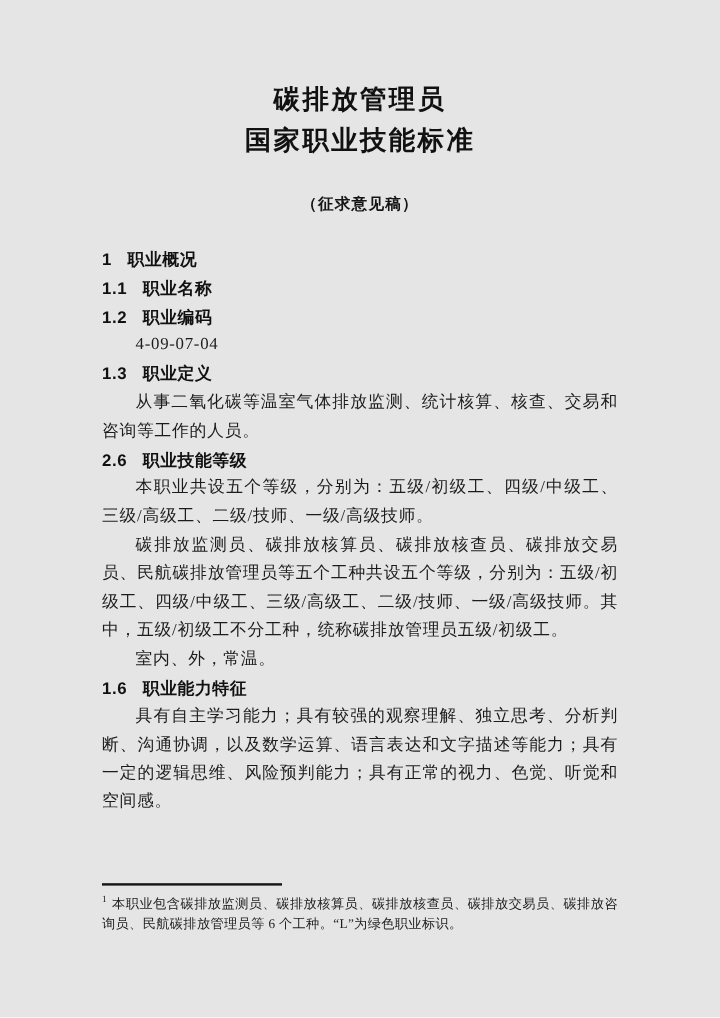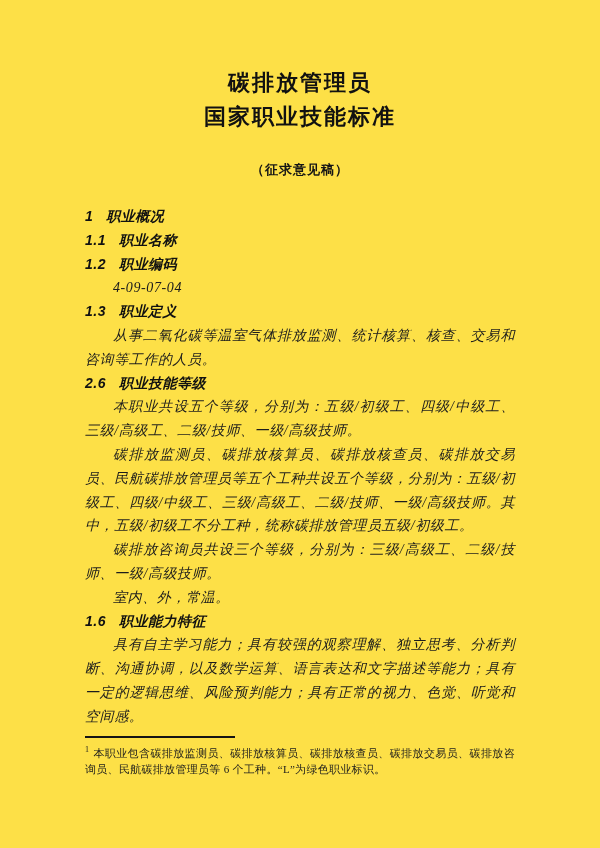--- a/index.html
+++ b/index.html
@@ -5,42 +5,42 @@
   * { margin: 0; padding: 0; box-sizing: border-box; }
   html, body { background: #ffffff; }
   body {
     width: 600px; height: 848px;
     font-family: "Liberation Serif", "DejaVu Serif", serif;
     color: #1c1c1c;
   }
   .page {
     position: relative;
     width: 600px; height: 848px;
-    background: #fde047;
+    background: #e5e5e5;
     padding: 66px 85px 0 85px;
     overflow: hidden;
   }
   .title-block { text-align: center; }
   .doc-title {
     font-family: "Liberation Sans", "DejaVu Sans", sans-serif;
     font-weight: 700;
     font-size: 22px;
     line-height: 34px;
     letter-spacing: 2px;
     color: #111;
   }
   .doc-subtitle {
     font-family: "Liberation Sans", "DejaVu Sans", sans-serif;
     font-weight: 600;
     font-size: 13px;
     margin-top: 27px;
     letter-spacing: 1px;
     color: #151515;
   }
-  .content { margin-top: 26px; font-style: italic; }
+  .content { margin-top: 26px; }
   .h2, .h3 {
     font-family: "Liberation Sans", "DejaVu Sans", sans-serif;
     font-weight: 700;
     font-size: 14px;
     line-height: 23.8px;
     color: #111;
     letter-spacing: 0.5px;
   }
   .h-num { display: inline-block; margin-right: 13px; }
   .body-line {
@@ -106,21 +106,20 @@
     <div class="h3">
       <span class="h-num">1.3</span><span>职业定义</span>
     </div>
     <p class="body-line indent">从事二氧化碳等温室气体排放监测、统计核算、核查、交易和咨询等工作的人员。</p>
 
     <div class="h3">
       <span class="h-num">2.6</span><span>职业技能等级</span>
     </div>
     <p class="body-line indent">本职业共设五个等级，分别为：五级/初级工、四级/中级工、三级/高级工、二级/技师、一级/高级技师。</p>
     <p class="body-line indent">碳排放监测员、碳排放核算员、碳排放核查员、碳排放交易员、民航碳排放管理员等五个工种共设五个等级，分别为：五级/初级工、四级/中级工、三级/高级工、二级/技师、一级/高级技师。其中，五级/初级工不分工种，统称碳排放管理员五级/初级工。</p>
-    <p class="body-line indent">碳排放咨询员共设三个等级，分别为：三级/高级工、二级/技师、一级/高级技师。</p>
 
     <p class="body-line indent">室内、外，常温。</p>
 
     <div class="h3">
       <span class="h-num">1.6</span><span>职业能力特征</span>
     </div>
     <p class="body-line indent">具有自主学习能力；具有较强的观察理解、独立思考、分析判断、沟通协调，以及数学运算、语言表达和文字描述等能力；具有一定的逻辑思维、风险预判能力；具有正常的视力、色觉、听觉和空间感。</p>
 
   </div>
 

